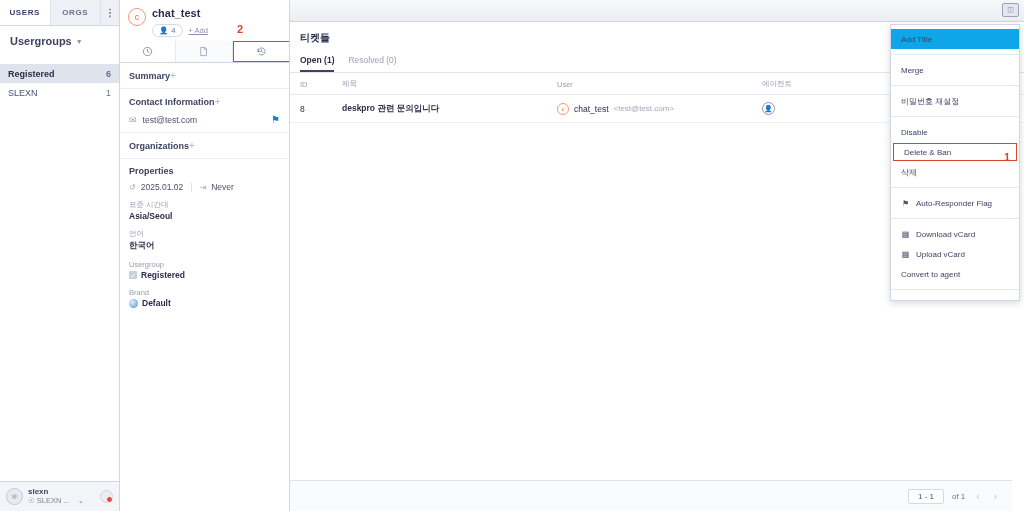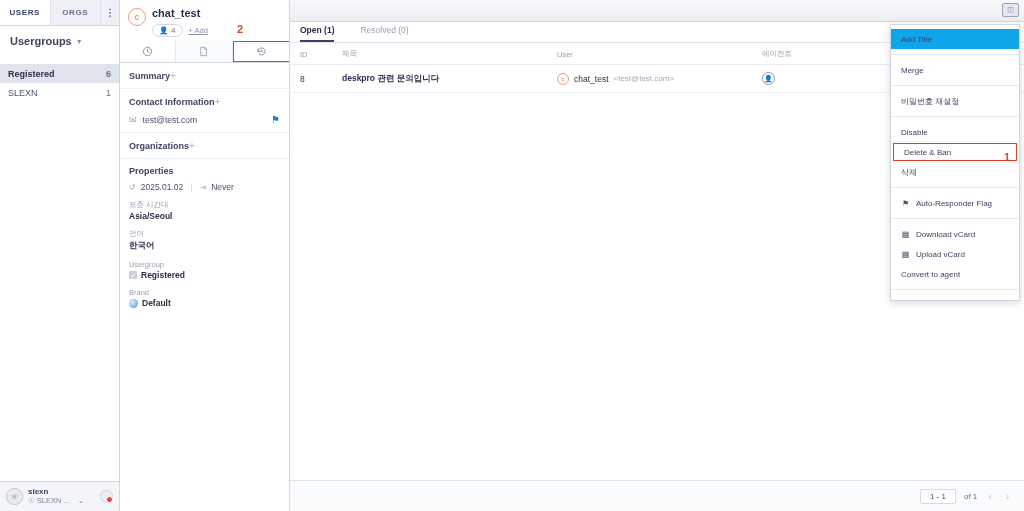--- a/index.html
+++ b/index.html
@@ -144,21 +144,21 @@
   .m-topbar { height: 22px; background: linear-gradient(#f7f8fa,#eceef3); border-bottom: 1px solid #d3d6e0; position: relative; }
   .m-winbtn {
     position: absolute; right: 5px; top: 3px;
     width: 17px; height: 14px; border: 1px solid #9aa3b5;
     border-radius: 2px; background: #e4e7ee;
     display: flex; align-items: center; justify-content: center;
     font-size: 7px; color: #7d849c; cursor: pointer;
   }
   .m-title { padding: 9px 10px 7px 10px; font-size: 10px; font-weight: bold; color: #2b2e4a; }
 
-  .m-tabs { display: flex; gap: 26px; padding: 0 10px; border-bottom: 1px solid #e2e4ec; }
+  .m-tabs { display: flex; gap: 14px; padding: 0 10px; border-bottom: 1px solid #e2e4ec; }
   .m-tab {
     font-size: 8.5px; color: #9aa0b5; padding: 3px 0 5px 0;
     cursor: pointer; border-bottom: 2px solid transparent;
   }
   .m-tab.active { color: #2b2e4a; font-weight: bold; border-bottom-color: #3d4263; }
 
   table.tix { width: 100%; border-collapse: collapse; }
   table.tix th {
     text-align: left; font-size: 7.5px; font-weight: normal;
     color: #9aa0b5; padding: 6px 6px 5px 10px;
@@ -181,21 +181,21 @@
   .u-name { font-weight: normal; color: #2b2e4a; }
   .u-mail { color: #a3a8bb; font-size: 8px; }
   .ag-av {
     width: 13px; height: 13px; border-radius: 50%;
     border: 1px solid #8d97b0; color: #5f6880;
     display: flex; align-items: center; justify-content: center;
     font-size: 7px;
   }
 
   .m-footer {
-    position: absolute; left: 0; right: 0; bottom: 0; height: 31px;
+    position: absolute; left: 0; right: 12px; bottom: 0; height: 31px;
     background: #fafbfc; border-top: 1px solid #e2e4ec;
     display: flex; align-items: center; justify-content: flex-end;
     gap: 8px; padding-right: 12px;
   }
   .pg-box {
     border: 1px solid #d6d9e3; border-radius: 2px;
     padding: 2px 9px; font-size: 8px; color: #4a4f70; background: #fff;
     cursor: text;
   }
   .pg-of { font-size: 8px; color: #6a7191; }
@@ -366,20 +366,21 @@
         </div>
       </div>
     </div>
   </div>
 
   <div class="main">
     <div class="m-topbar">
       <div class="m-winbtn">◫</div>
     </div>
 
+    <div class="m-title">티켓들</div>
 
     <div class="m-tabs">
       <div class="m-tab active">Open (1)</div>
       <div class="m-tab">Resolved (0)</div>
     </div>
 
     <table class="tix">
       <thead>
         <tr>
           <th class="c-id">ID</th>

